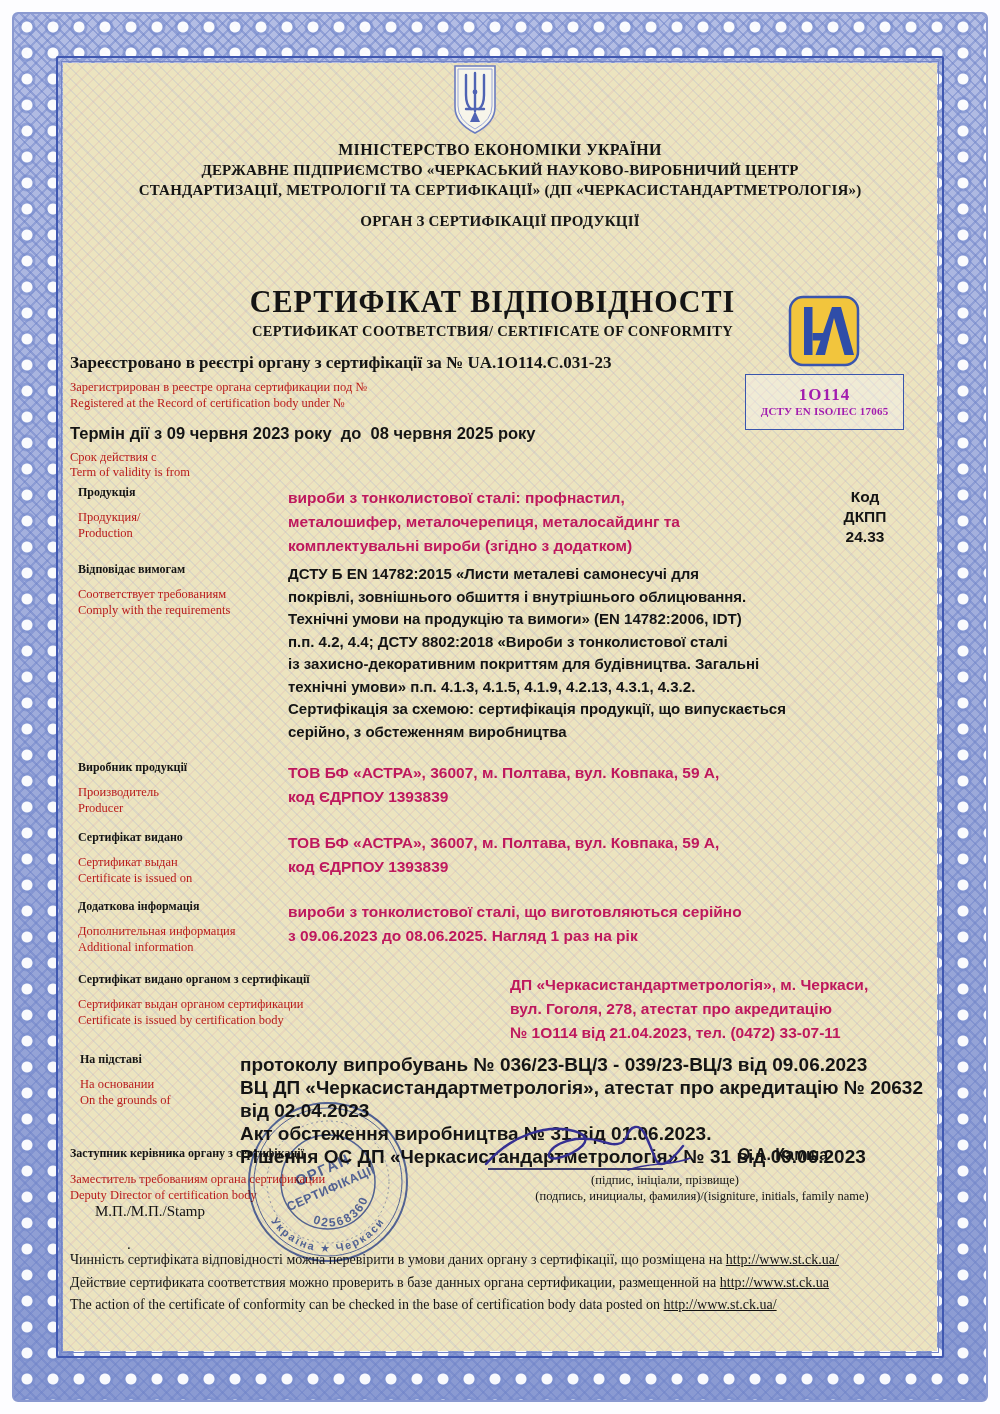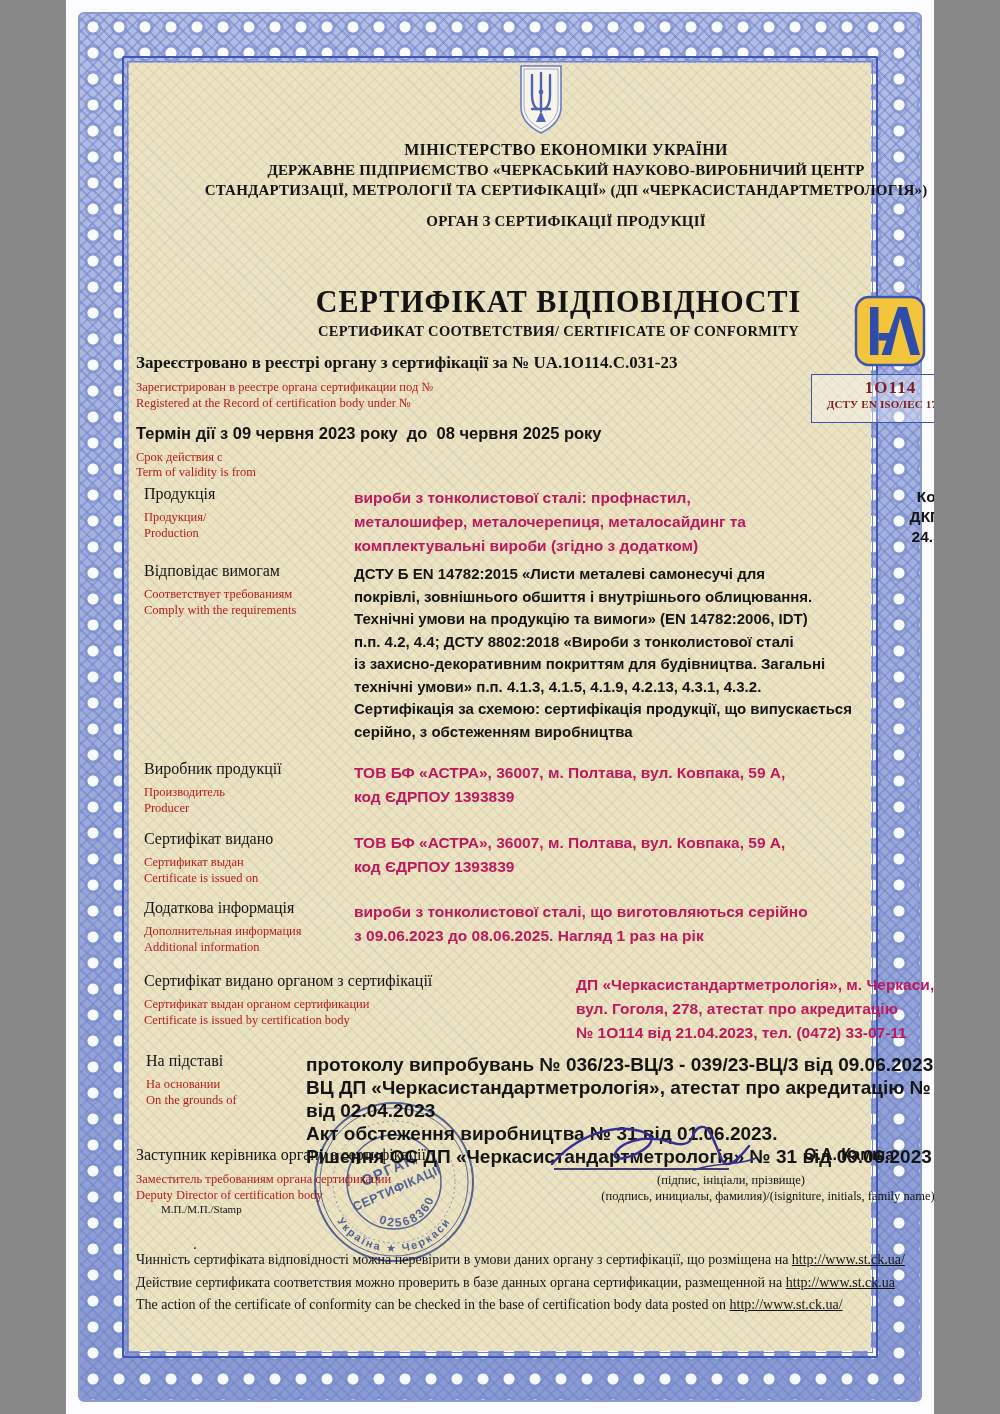--- a/index.html
+++ b/index.html
@@ -1,17 +1,17 @@
 <!DOCTYPE html>
 <html><head>
 <meta charset="utf-8">
 <style>
   html,body{margin:0;padding:0;background:#888;}
   .page{
-    position:relative;width:868px;height:1414px;margin:0 auto;
+    position:relative;width:1000px;height:1414px;margin:0 auto;
     background:#fdfdff;overflow:hidden;
     font-family:"Liberation Serif","DejaVu Serif",serif;color:#141414;
   }
   
   .lace{
     position:absolute;inset:12px;
     background-color:#eef0fa;
     background-image:
       radial-gradient(circle 9px at 13px 13px, rgba(255,255,255,.95) 5px, rgba(120,140,205,.60) 6px 8px, rgba(255,255,255,0) 9px),
       repeating-linear-gradient(45deg, rgba(110,130,200,.50) 0 2px, rgba(255,255,255,0) 2px 8px),
@@ -34,36 +34,36 @@
   .pre{white-space:pre-wrap;}
   .serifb{font-weight:bold;font-family:"Liberation Serif","DejaVu Serif",serif;}
   .sans{font-family:Liberation Sans, sans-serif;}
   .h-min{font-size:16px;letter-spacing:.3px;}
   .h-line{font-size:15px;letter-spacing:.2px;}
   .title-main{font-size:31px;letter-spacing:1px;transform:scaleX(.97);transform-origin:center;}
   .title-sub{font-size:14.5px;letter-spacing:.3px;}
   .reg-main{font-size:17px;}
   .sub-l{font-size:12.5px;line-height:16px;color:#b91c1c;}
   .validity-main{font-size:16.5px;font-weight:bold;}
-  .lbl{font-size:16px;font-weight:normal;text-align:center;}
+  .lbl{font-size:12px;font-weight:bold;text-align:center;}
   .val{font-size:15.5px;font-weight:bold;line-height:24px;color:#be185d;}
   .val-req{font-size:15px;font-weight:bold;line-height:22.5px;}
   .val-gr{font-size:19px;font-weight:bold;line-height:23px;}
   .code-col{font-size:15.5px;font-weight:bold;line-height:20px;text-align:center;}
   .accred-box{
     border:1.5px solid #3a55ae;background:rgba(250,250,255,.35);
-    color:#7f1d1d;text-align:center;padding-top:3px;
+    color:#a21caf;text-align:center;padding-top:10px;
   }
   .accred-num{font-size:17px;font-weight:bold;letter-spacing:1px;}
   .accred-std{font-size:11px;font-weight:bold;letter-spacing:.2px;}
   .footer-line{font-size:14px;line-height:22.5px;}
   .url{text-decoration:underline;}
   .sig-rule{background:#3e3c6e;height:2px;}
   .cap{font-size:12.5px;}
-  .stamp-note{font-size:11px;}
+  .stamp-note{font-size:15px;}
   svg text{font-family:"Liberation Sans","DejaVu Sans",sans-serif;}
 </style>
 </head>
 <body>
 
 <div class="page">
   <div class="lace"></div>
   <div class="frame-a"></div>
   <div class="frame-b"></div>
   <div class="paper"></div>

